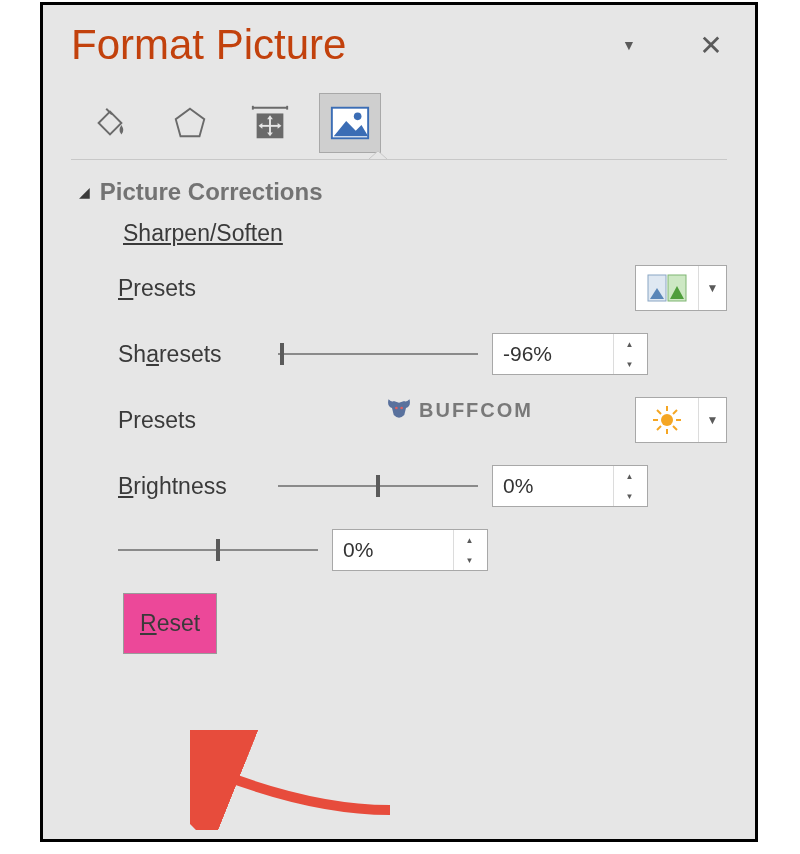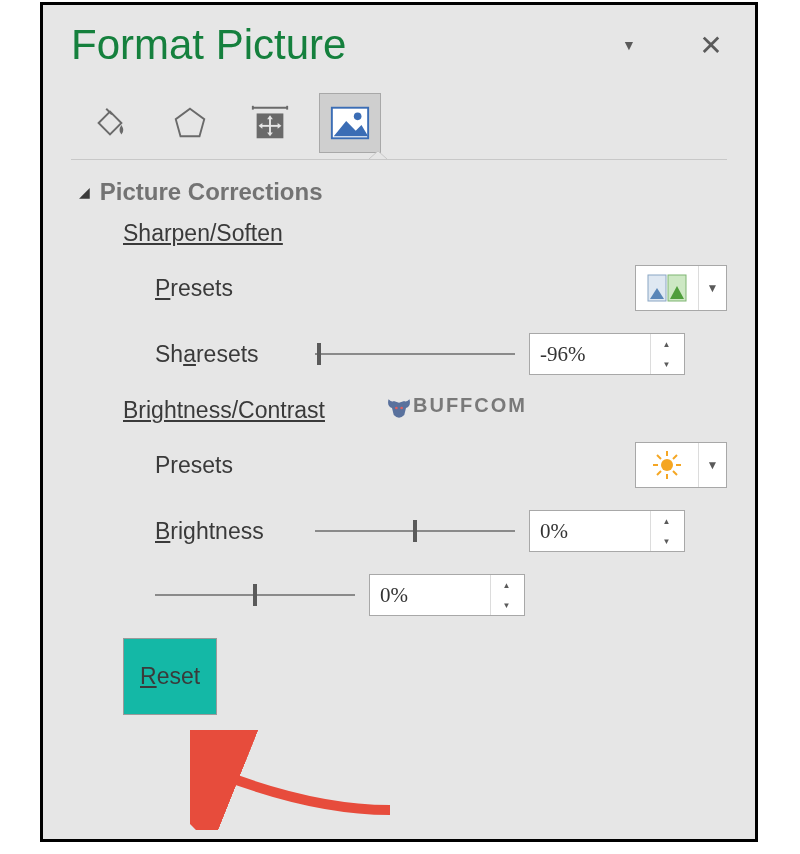--- a/index.html
+++ b/index.html
@@ -23,21 +23,21 @@
   }
   .panel {
     padding: 16px 28px 20px 28px;
   }
   .header-row {
     display: flex;
     align-items: center;
     margin-bottom: 24px;
   }
   .title {
-    color: #15803d;
+    color: #c2410c;
     font-size: 42px;
     font-weight: 300;
     flex: 1;
   }
   .hdr-icon {
     width: 32px;
     text-align: center;
     color: #5a5a5a;
     font-size: 22px;
     margin-left: 30px;
@@ -103,21 +103,21 @@
   .subhead {
     margin-left: 52px;
     font-size: 23px;
     color: #3a3a3a;
     margin-bottom: 18px;
     text-decoration: underline;
   }
   .row {
     display: flex;
     align-items: center;
-    margin-left: 84px;
+    margin-left: 47px;
     margin-bottom: 22px;
     position: relative;
   }
   .row-label {
     width: 160px;
     font-size: 23px;
     color: #3a3a3a;
   }
   .ul { text-decoration: underline; }
   .slider {
@@ -148,21 +148,21 @@
     background: #ffffff;
     width: 156px;
     height: 42px;
   }
   .spinbox input {
     border: none;
     outline: none;
     font-size: 21px;
     padding: 0 10px;
     width: 120px;
-    font-family: Liberation Serif, serif;
+    font-family: Liberation Sans, sans-serif;
     color: #333;
   }
   .spin-btns {
     display: flex;
     flex-direction: column;
     width: 32px;
     border-left: 1px solid #dcdcdc;
   }
   .spin-up, .spin-down {
     flex: 1;
@@ -195,33 +195,34 @@
     align-items:center;
     justify-content:center;
     font-size: 12px;
     color: #5a5a5a;
     border-left: 1px solid #dcdcdc;
     height: 100%;
   }
   .reset-btn {
     display: inline-block;
     border: 1px solid #9a9a9a;
-    background: #14b8a6;
+    background: #ec4899;
     font-size: 23px;
-    padding: 24px 16px;
+    padding: 16px 16px;
     margin-left: 52px;
     cursor: pointer;
     color: #3a3a3a;
   }
   .watermark {
     position: absolute;
     left: 385px;
     top: 394px;
     display: flex;
-    align-items: flex-start;
+    align-items: flex-end;
+    gap: 6px;
     opacity: 0.75;
     pointer-events: none;
   }
   .watermark-text {
     font-weight: 700;
     color: #555;
     font-size: 20px;
     letter-spacing: 2px;
   }
   .arrow {
@@ -324,21 +325,20 @@
       </div>
       <div class="spinbox">
         <input type="text" value="-96%" style="">
         <div class="spin-btns">
           <div class="spin-up">▲</div>
           <div class="spin-down">▼</div>
         </div>
       </div>
     </div>
 
-    <div class="subhead">Brightness/Contrast</div>
 
     <div class="row">
       <div class="row-label">Presets</div>
       <div class="preset-btn">
         <div class="preset-inner">
           <svg width="32" height="32" viewBox="0 0 32 32">
             <circle cx="16" cy="16" r="6" fill="#f5a623"></circle>
             <g stroke="#f5a623" stroke-width="2">
               <line x1="16" y1="2" x2="16" y2="7"></line>
               <line x1="16" y1="25" x2="16" y2="30"></line>

